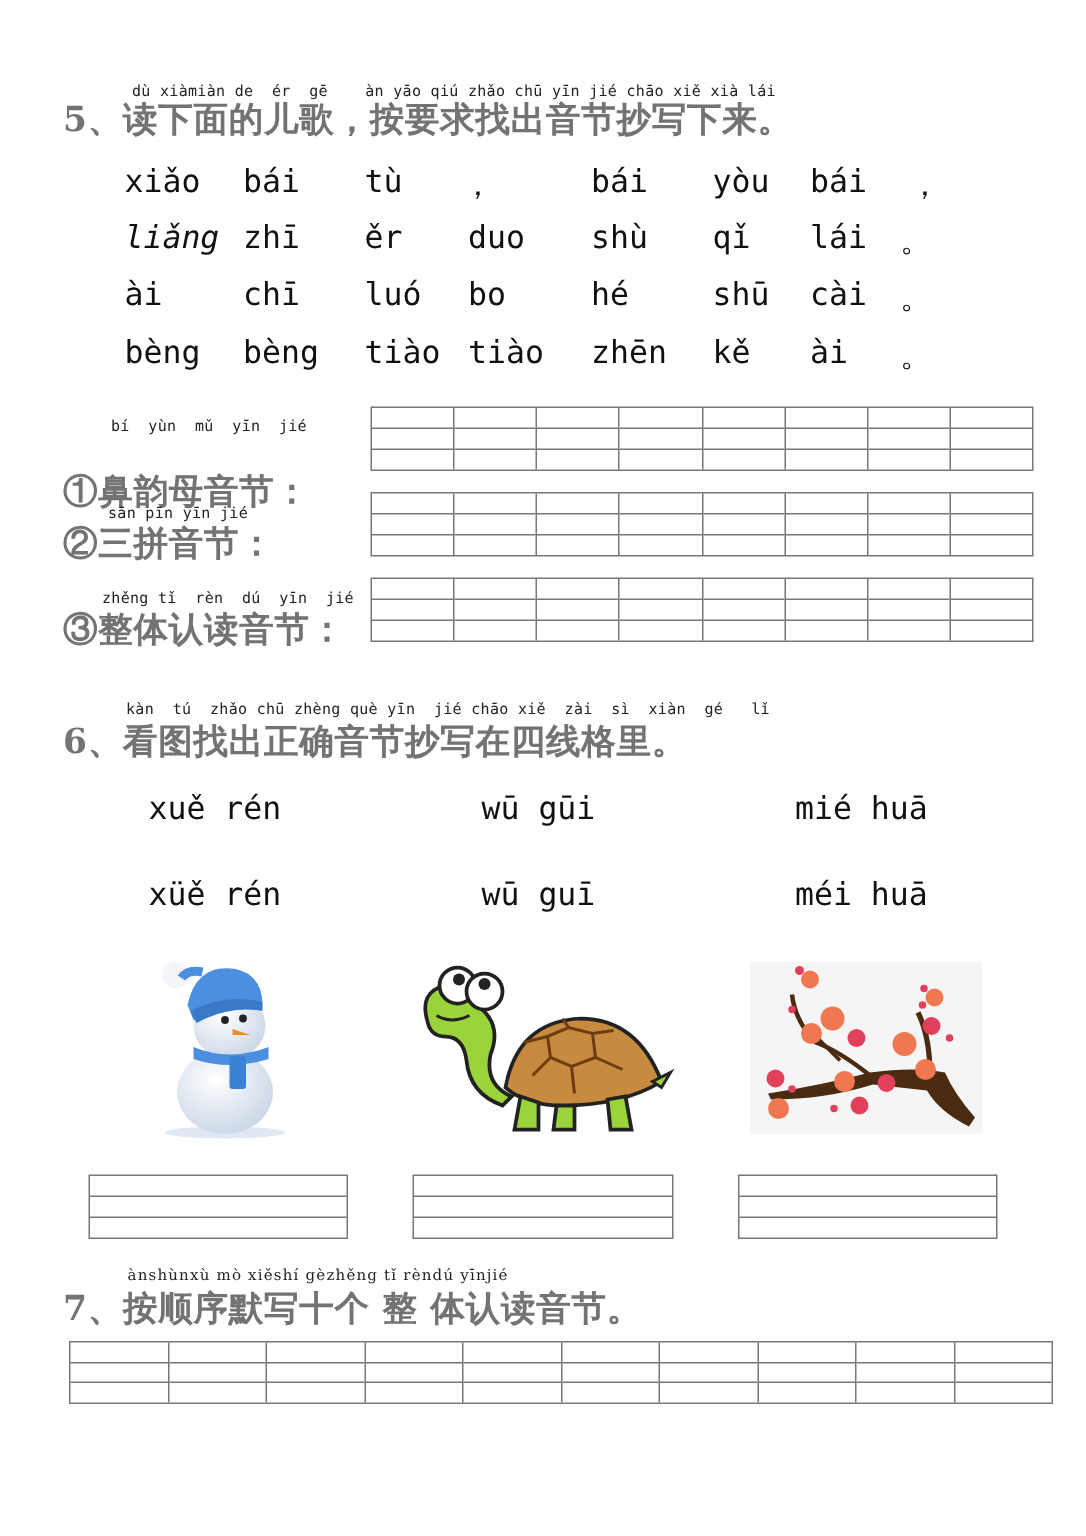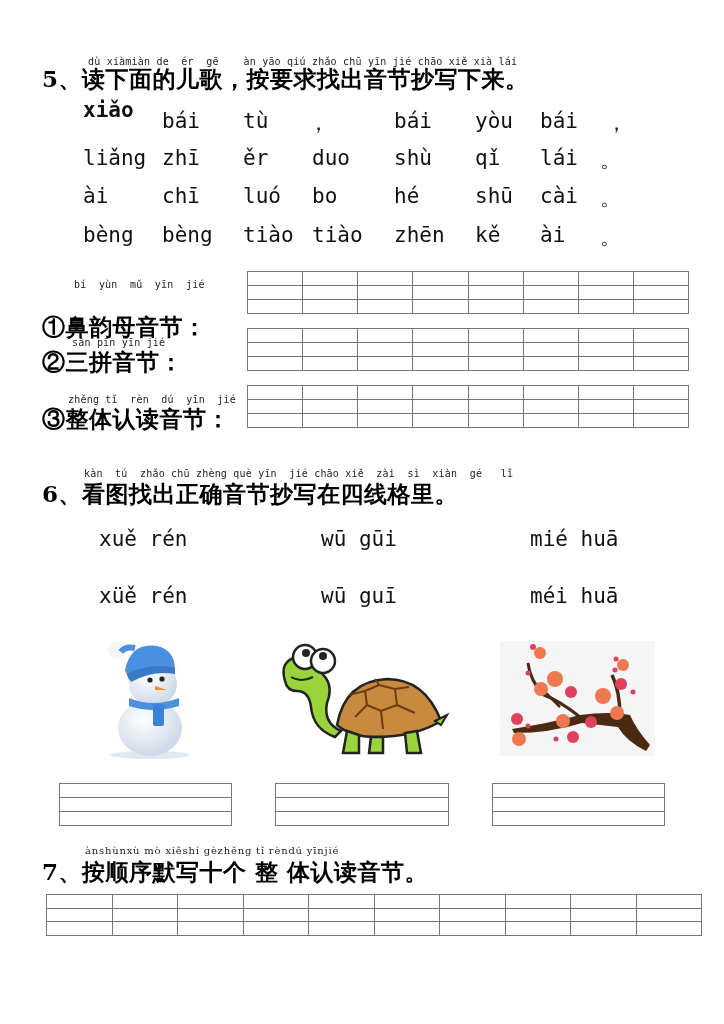--- a/index.html
+++ b/index.html
@@ -1,49 +1,49 @@
 <!DOCTYPE html>
 <html><head>
 <meta charset="utf-8">
 <style>
   html, body { margin: 0; padding: 0; background: #ffffff; }
   body { width: 724px; height: 1024px; position: relative; overflow: hidden;
          font-family: "DejaVu Sans", sans-serif; color: #111; }
   .py { position: absolute; font-family: "DejaVu Sans Mono", monospace; font-size: 10px;
         color: #222; white-space: pre; letter-spacing: 0.2px; }
   .title { position: absolute; font-family: "DejaVu Serif", serif; font-weight: bold;
-           font-size: 23px; color: #000000; white-space: pre; letter-spacing: 0.5px; }
+           font-size: 23px; color: #737373; white-space: pre; letter-spacing: 0.5px; }
   .pinyin-word { position: absolute; font-family: "DejaVu Sans Mono", monospace;
                  font-size: 21px; color: #111; white-space: pre; }
   .grid { position: absolute; border: 1.5px solid #777; box-sizing: border-box; display: flex; }
   .grid .cell { flex: 1; border-right: 1.5px solid #777; position: relative; }
   .grid .cell:last-child { border-right: none; }
   .grid .line { position: absolute; left: 0; right: 0; height: 0; border-top: 1.5px solid #777; }
   .box { position: absolute; border: 1.5px solid #777; box-sizing: border-box; }
   .box .line { position: absolute; left: 0; right: 0; height: 0; border-top: 1.5px solid #777; }
   .pic { position: absolute; }
 </style>
 </head>
 <body>
 
 <div class="py" style="left:88px; top:56px;">dù xiàmiàn de  ér  gē    àn yāo qiú zhǎo chū yīn jié chāo xiě xià lái</div>
 <div class="title" style="left:42px; top:64px;">5、读下面的儿歌，按要求找出音节抄写下来。</div>
 
 <div>
 
-  <span class="pinyin-word" style="left:83px; top:98px;font-weight:bold;">xiǎo</span>
+  <span class="pinyin-word" style="left:83px; top:109px;">xiǎo</span>
   <span class="pinyin-word" style="left:162px; top:109px;">bái</span>
   <span class="pinyin-word" style="left:243px; top:109px;text-align:center;">tù</span>
   <span class="pinyin-word" style="left:308px; top:109px;">，</span>
   <span class="pinyin-word" style="left:394px; top:109px;">bái</span>
   <span class="pinyin-word" style="left:475px; top:109px;">yòu</span>
   <span class="pinyin-word" style="left:540px; top:109px;">bái</span>
   <span class="pinyin-word" style="left:606px; top:109px;">，</span>
 
-  <span class="pinyin-word" style="left:83px; top:146px;">liǎng</span>
+  <span class="pinyin-word" style="left:83px; top:146px;font-style:italic;">liǎng</span>
   <span class="pinyin-word" style="left:162px; top:146px;">zhī</span>
   <span class="pinyin-word" style="left:243px; top:146px;">ěr</span>
   <span class="pinyin-word" style="left:312px; top:146px;">duo</span>
   <span class="pinyin-word" style="left:394px; top:146px;">shù</span>
   <span class="pinyin-word" style="left:475px; top:146px;">qǐ</span>
   <span class="pinyin-word" style="left:540px; top:146px;">lái</span>
   <span class="pinyin-word" style="left:600px; top:146px;">。</span>
 
   <span class="pinyin-word" style="left:83px; top:184px;">ài</span>
   <span class="pinyin-word" style="left:162px; top:184px;">chī</span>

